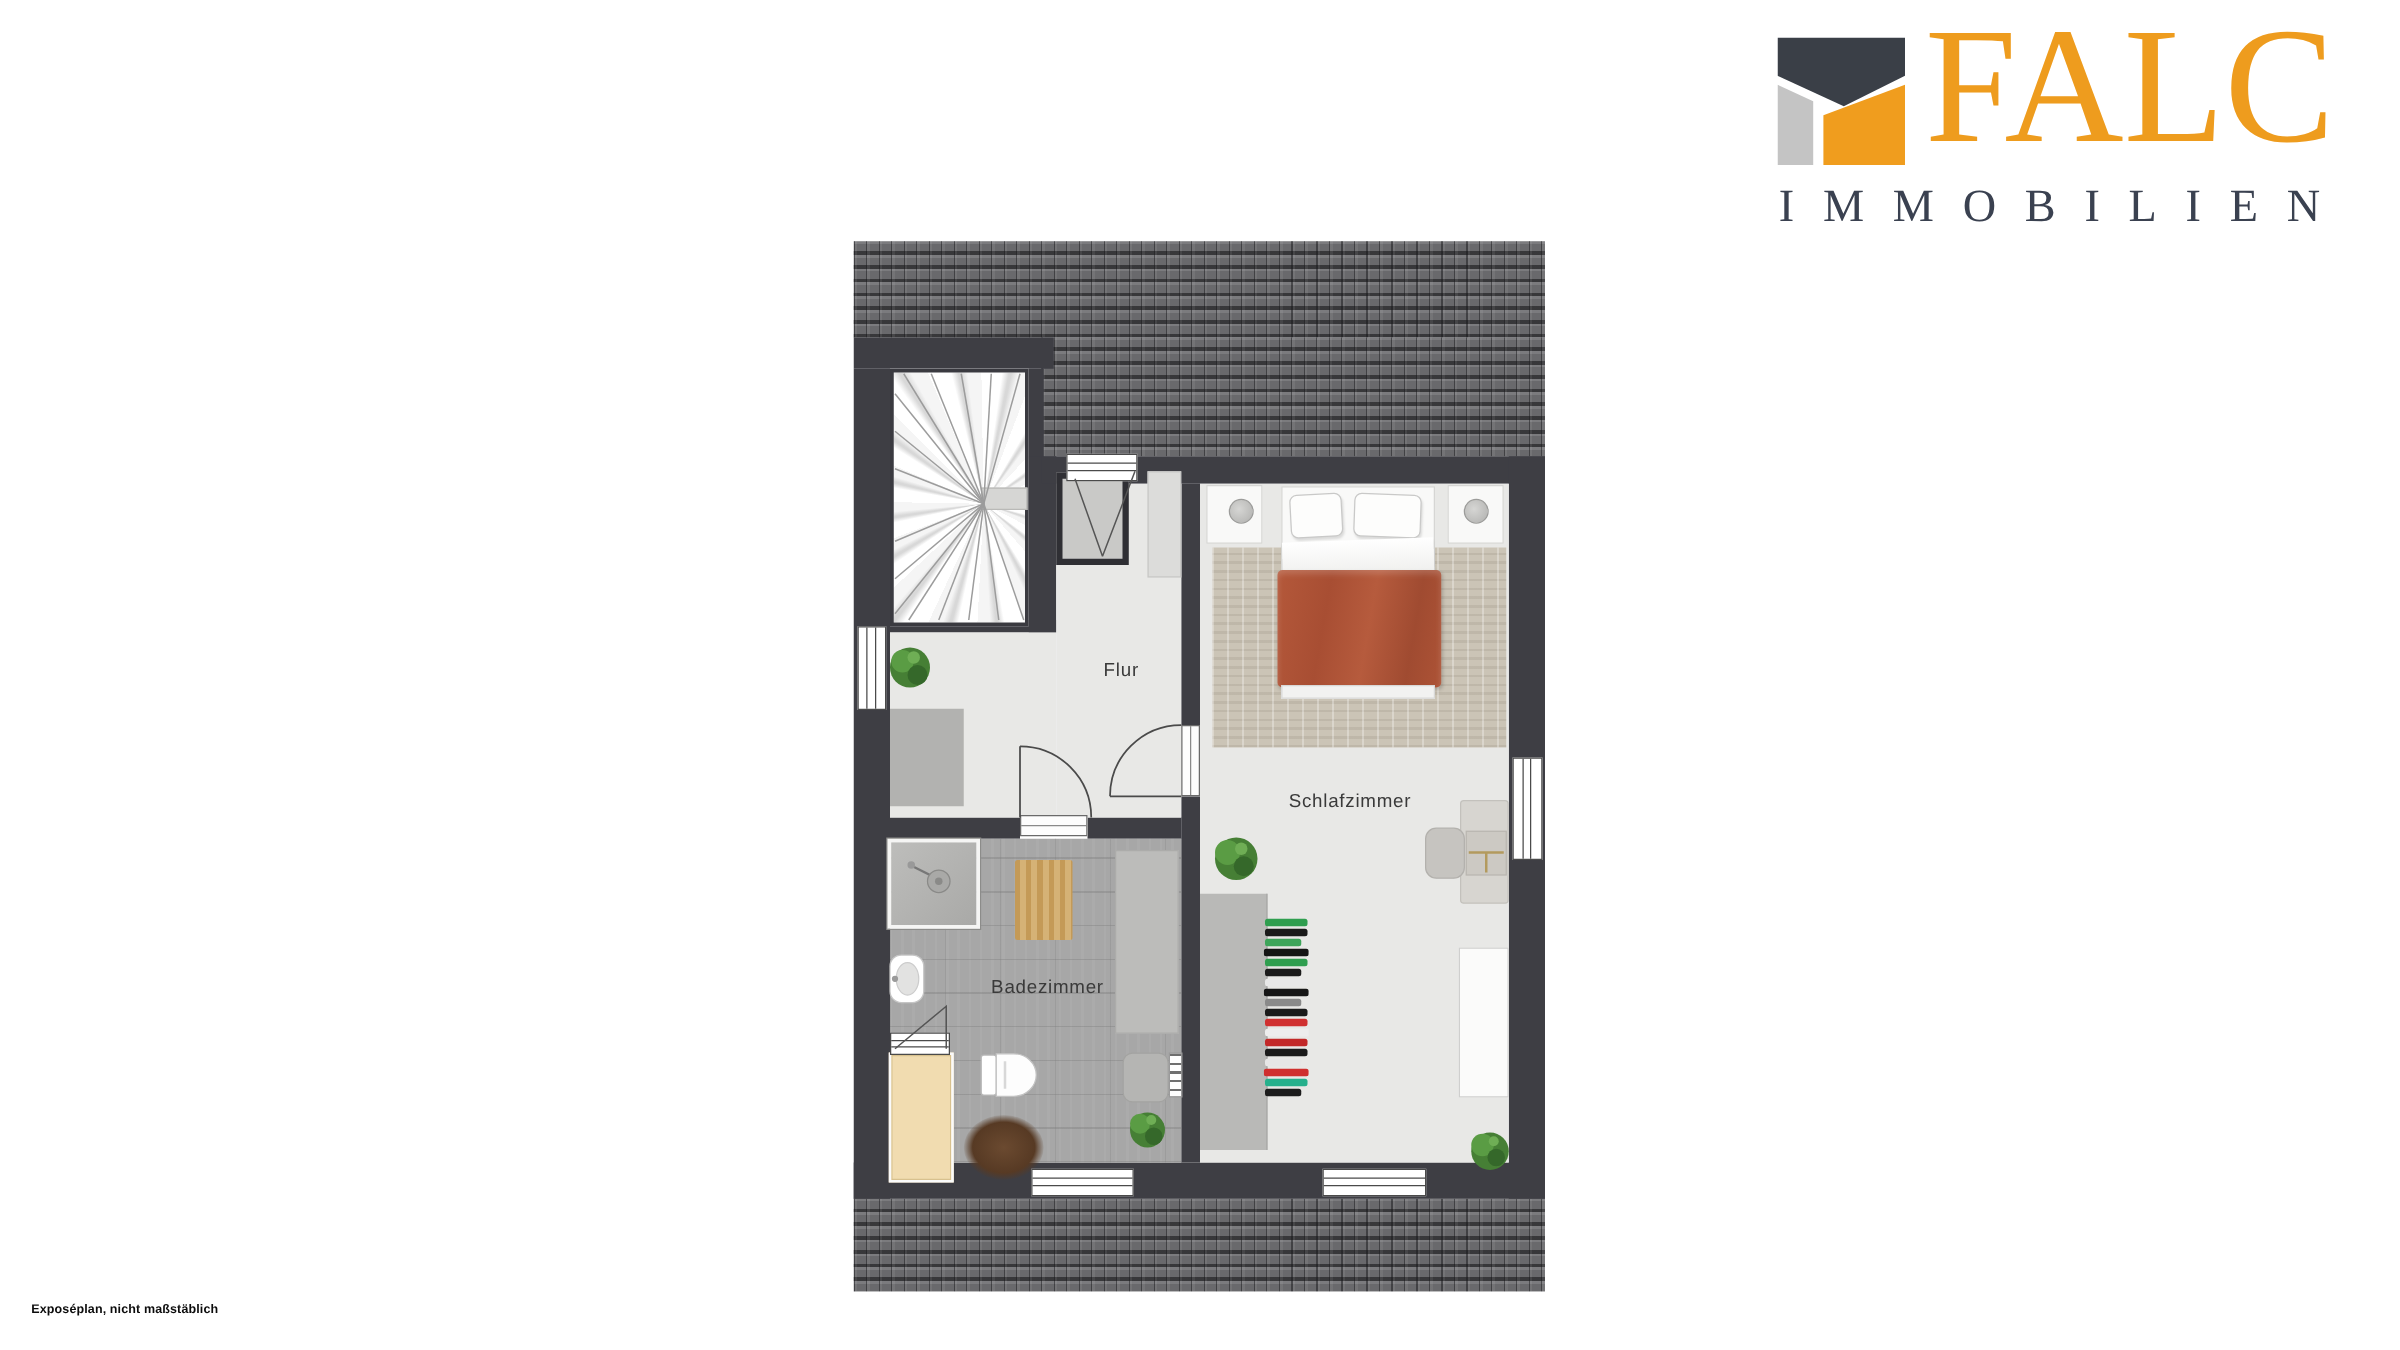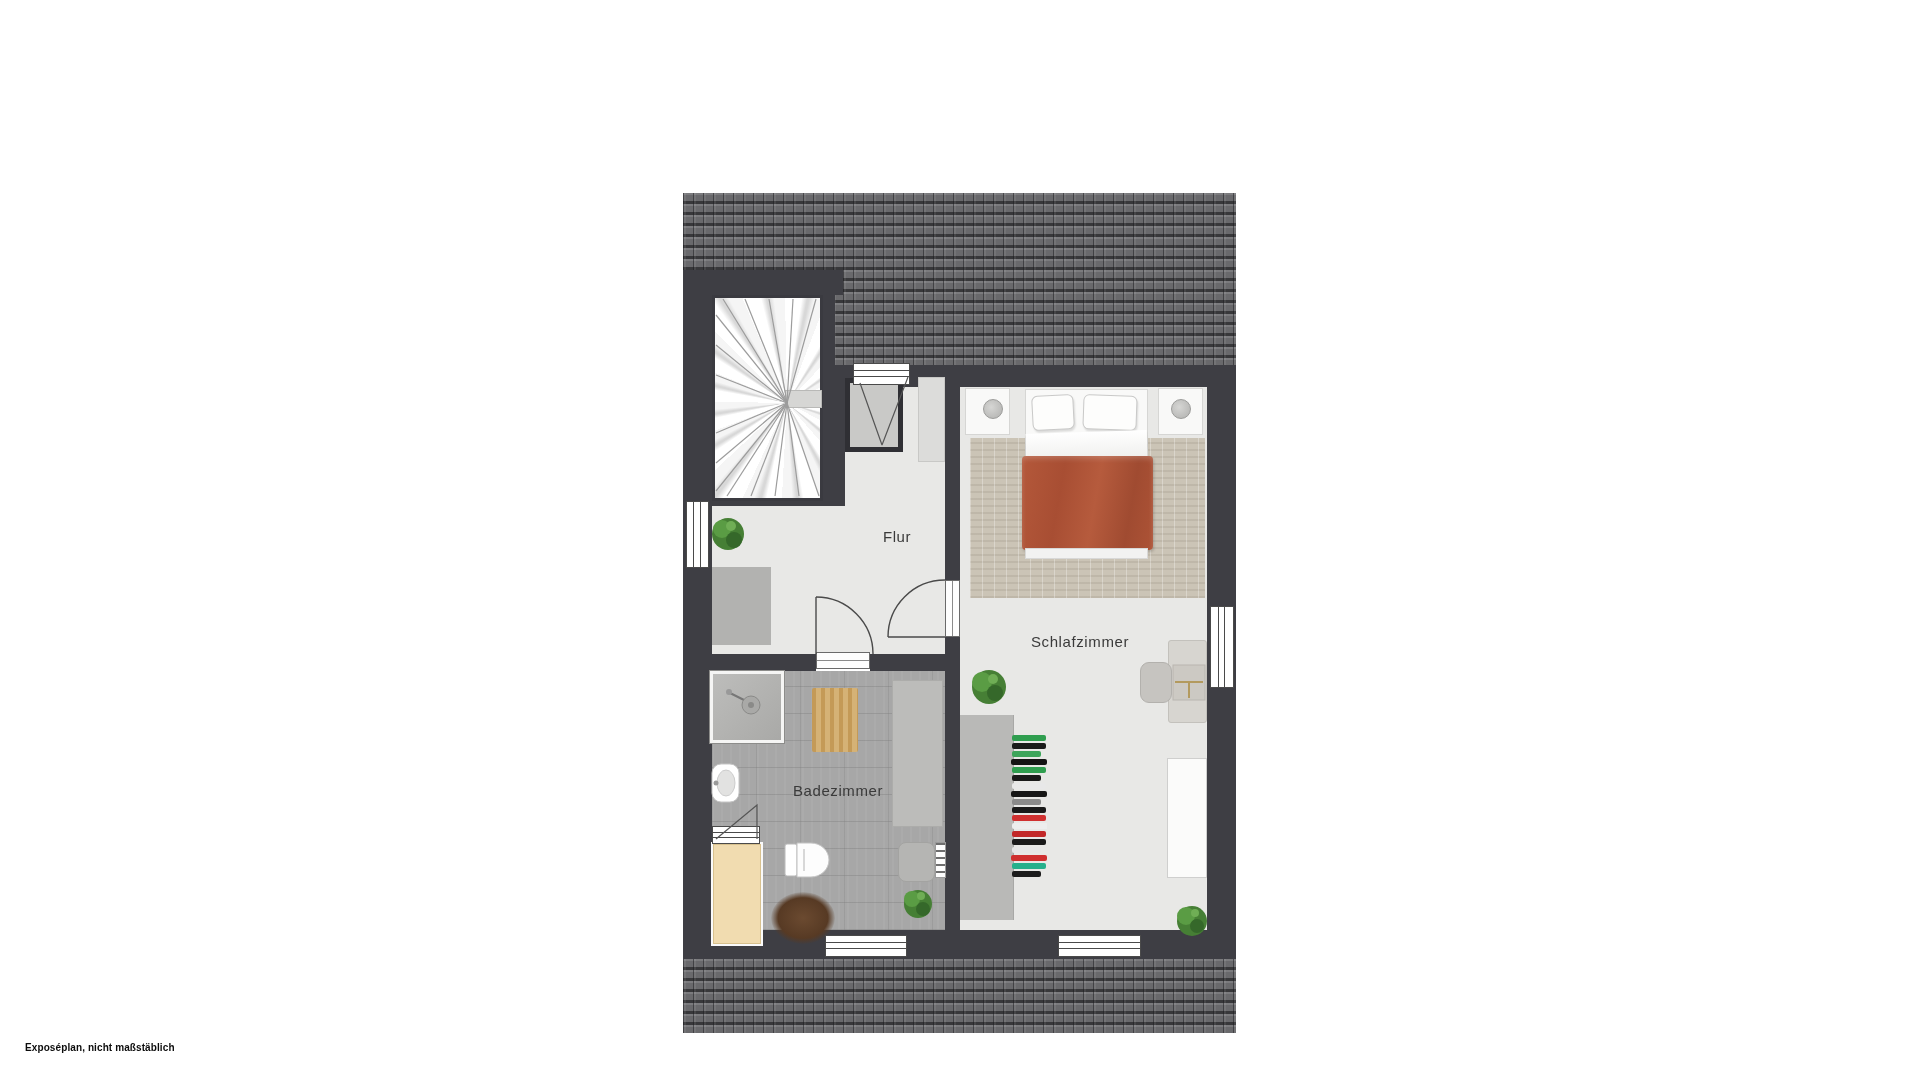--- a/index.html
+++ b/index.html
@@ -224,15 +224,24 @@
         <circle cx="240" cy="716" r="7" fill="#35682a"></circle>
           <circle cx="238" cy="703" r="4" fill="#6fae55"></circle>
       </g>
     </svg>
 
     <div class="abs room-label" style="left:194px;top:343px;margin-left:20px;">Flur</div>
     <div class="abs room-label" style="left:397px;top:448px;">Schlafzimmer</div>
     <div class="abs room-label" style="left:155px;top:597px;text-align:right;">Badezimmer</div>
   </div>
 
+  <div class="abs" style="left:1420px;top:18px;width:475px;height:170px;">
+    <svg class="abs" width="102" height="102" viewBox="0 0 100 100" style="left:2px;top:12px;">
+      <polygon points="0,0 100,0 100,30 52,54 0,30" fill="#3A3F47"></polygon>
+      <polygon points="0,37 28,50 28,100 0,100" fill="#C4C4C4"></polygon>
+      <polygon points="36,61 100,37 100,100 36,100" fill="#F09D1E"></polygon>
+    </svg>
+    <div class="abs" id="logo-brand" style="left:120px;top:-15px;">FALC</div>
+    <div class="abs" id="logo-sub" style="left:3px;top:129px;">IMMOBILIEN</div>
+  </div>
 
   <div class="abs" id="footer-note" style="left:25px;top:1042px;">Exposéplan, nicht maßstäblich</div>
 </div>
 
 </body></html>

